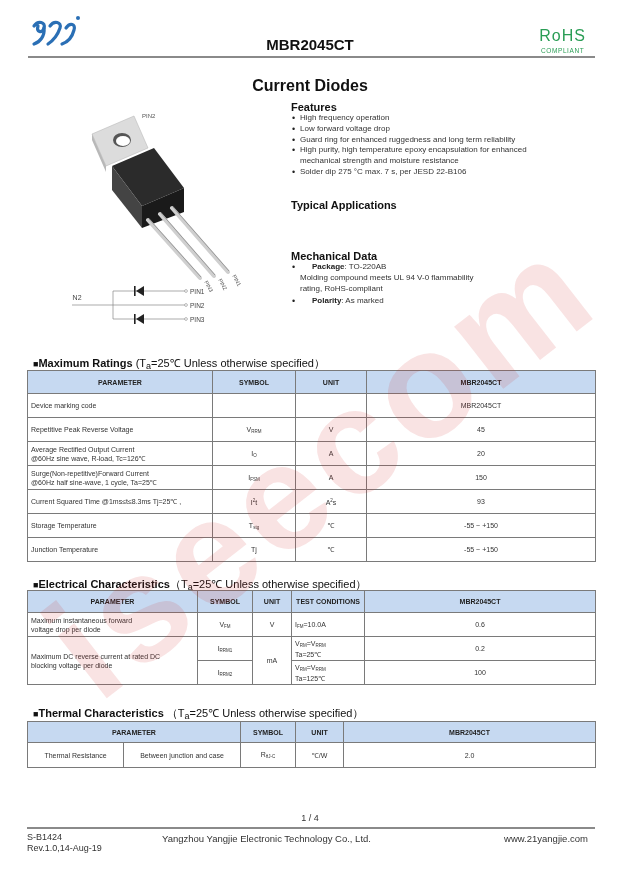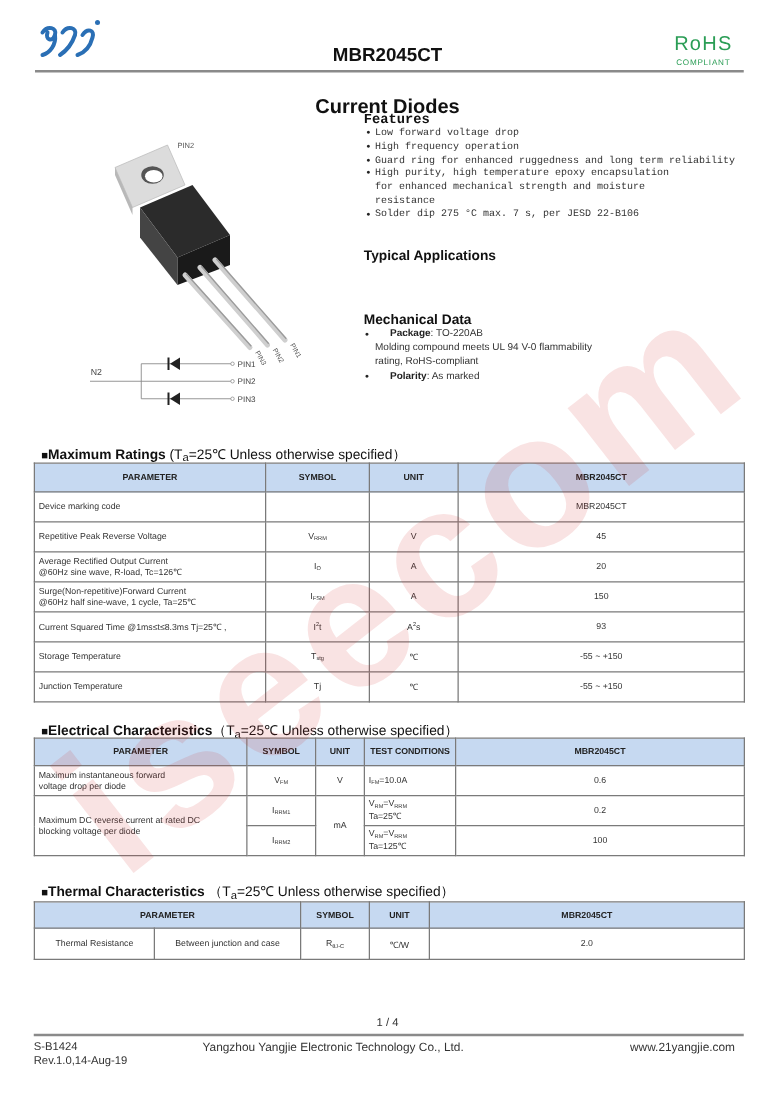--- a/index.html
+++ b/index.html
@@ -118,25 +118,25 @@
     <circle cx="114" cy="191" r="1.4"></circle>
     <circle cx="114" cy="205" r="1.4"></circle>
     <circle cx="114" cy="219" r="1.4"></circle>
   </g>
   <text x="-6" y="200" font-size="7" fill="#444" font-family="Liberation Sans, sans-serif">PIN2</text>
   <text x="118" y="193.5" font-size="6.5" fill="#444" font-family="Liberation Sans, sans-serif">PIN1</text>
   <text x="118" y="207.5" font-size="6.5" fill="#444" font-family="Liberation Sans, sans-serif">PIN2</text>
   <text x="118" y="221.5" font-size="6.5" fill="#444" font-family="Liberation Sans, sans-serif">PIN3</text>
 </svg>
 
-<div class="abs" style="left:291px; top:90px; width:320px;font-family:Liberation Mono, monospace;">
+<div class="abs" style="left:291px; top:101px; width:320px;">
   <div class="sec-h">Features</div>
   <ul class="sec-list" style="margin-top:0px;">
+    <li>High frequency operation</li>
     <li>Low forward voltage drop</li>
-    <li>High frequency operation</li>
     <li>Guard ring for enhanced ruggedness and long term reliability</li>
     <li style="width:250px;">High purity, high temperature epoxy encapsulation for enhanced mechanical strength and moisture resistance</li>
     <li>Solder dip  275 °C max. 7 s, per JESD 22-B106</li>
   </ul>
 </div>
 
 <div class="abs" style="left:291px; top:199px; width:320px;">
   <div class="sec-h">Typical Applications</div>
 </div>
 

